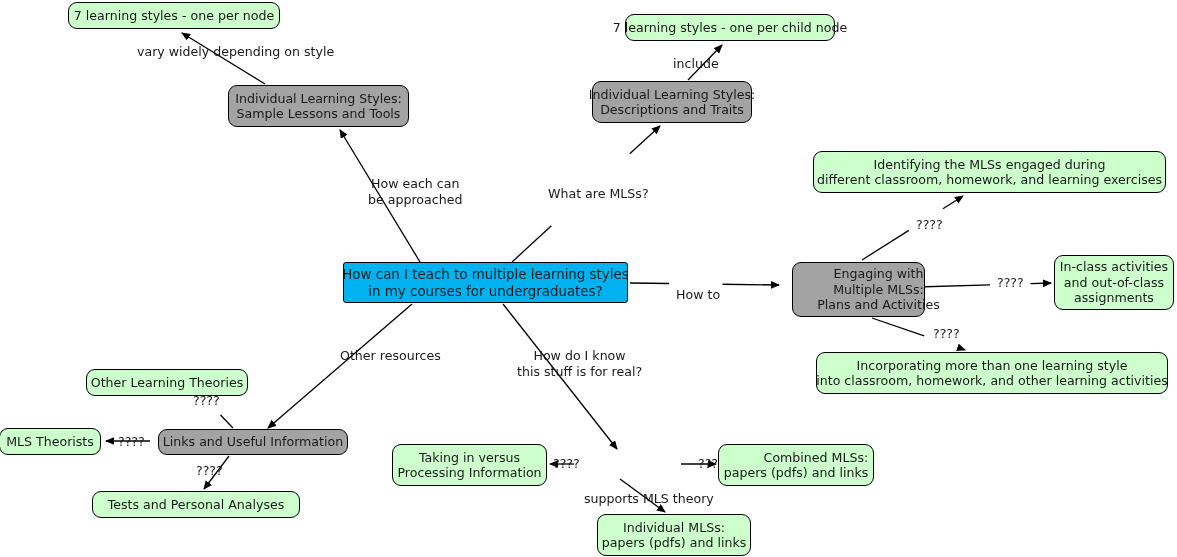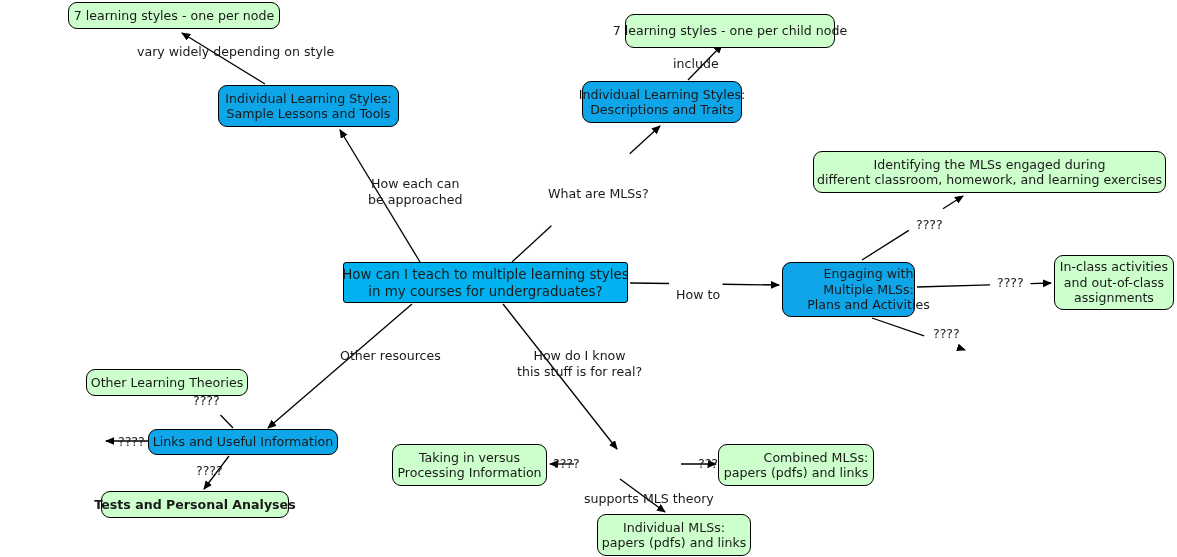--- a/index.html
+++ b/index.html
@@ -32,21 +32,21 @@
     align-items: center;
     justify-content: center;
     text-align: center;
     color: #1a1a1a;
     font-size: 12.6px;
     line-height: 15.5px;
     white-space: pre;
     z-index: 3;
   }
   .node.green  { background: #ccffcc; }
-  .node.pink   { background: #0ea5e9; }
+  .node.pink   { background: #a3a3a3; margin-left: 10px; }
   .node.blue   { background: #00b2f0; border-radius: 3px; font-size: 13.4px; line-height: 17px; }
   .edge-label {
     position: absolute;
     color: #1a1a1a;
     font-size: 12.6px;
     line-height: 15.5px;
     white-space: pre;
     text-align: center;
     z-index: 2;
     background: transparent;
@@ -102,33 +102,36 @@
     <div class="edge-label" style="left: 517px; top: 348px;">How do I know
 this stuff is for real?</div>
     <div class="edge-label qmark" style="left: 553px; top: 456px;">????</div>
     <div class="edge-label qmark" style="left: 698px; top: 456px;">????</div>
     <div class="edge-label" style="left: 584px; top: 491px; text-align: center;">supports MLS theory</div>
     <div class="node blue" style="left: 343px; top: 262px; width: 285px; height: 41px;">How can I teach to multiple learning styles
 in my courses for undergraduates?</div>
     <div class="node green" style="left: 68px; top: 2px; width: 212px; height: 27px;">7 learning styles - one per node</div>
     <div class="node pink" style="left: 218px; top: 85px; width: 181px; height: 42px;">Individual Learning Styles:
 Sample Lessons and Tools</div>
-    <div class="node green" style="left: 625px; top: 14px; width: 210px; height: 34px; text-align: right;">7 learning styles - one per child node</div>
+    <div class="node green" style="left: 625px; top: 14px; width: 210px; height: 27px; text-align: right;">7 learning styles - one per child node</div>
     <div class="node pink" style="left: 582px; top: 81px; width: 160px; height: 42px;">Individual Learning Styles:
 Descriptions and Traits</div>
     <div class="node green" style="left: 813px; top: 151px; width: 353px; height: 42px;">Identifying the MLSs engaged during
 different classroom, homework, and learning exercises</div>
     <div class="node pink" style="left: 782px; top: 262px; width: 133px; height: 55px; padding-left: 40px;">Engaging with
 Multiple MLSs:
 Plans and Activities</div>
     <div class="node green" style="left: 1054px; top: 255px; width: 120px; height: 55px;">In-class activities
 and out-of-class
 assignments</div>
+    <div class="node green" style="left: 816px; top: 352px; width: 352px; height: 42px;">Incorporating more than one learning style
+into classroom, homework, and other learning activities</div>
     <div class="node green" style="left: 86px; top: 345px; width: 162px; height: 27px; margin-top: 24px;">Other Learning Theories</div>
+    <div class="node green" style="left: -1px; top: 428px; width: 102px; height: 27px;">MLS Theorists</div>
     <div class="node pink" style="left: 148px; top: 429px; width: 190px; height: 26px;">Links and Useful Information</div>
-    <div class="node green" style="left: 101px; top: 491px; width: 188px; height: 27px; font-weight: bold;">Tests and Personal Analyses</div>
+    <div class="node green" style="left: 92px; top: 491px; width: 208px; height: 27px;">Tests and Personal Analyses</div>
     <div class="node green" style="left: 392px; top: 444px; width: 155px; height: 42px;">Taking in versus
 Processing Information</div>
     <div class="node green" style="left: 718px; top: 444px; width: 156px; height: 42px; text-align: right;">Combined MLSs:
 papers (pdfs) and links</div>
     <div class="node green" style="left: 597px; top: 514px; width: 154px; height: 42px;">Individual MLSs:
 papers (pdfs) and links</div>
   </div>
 
 </body></html>

